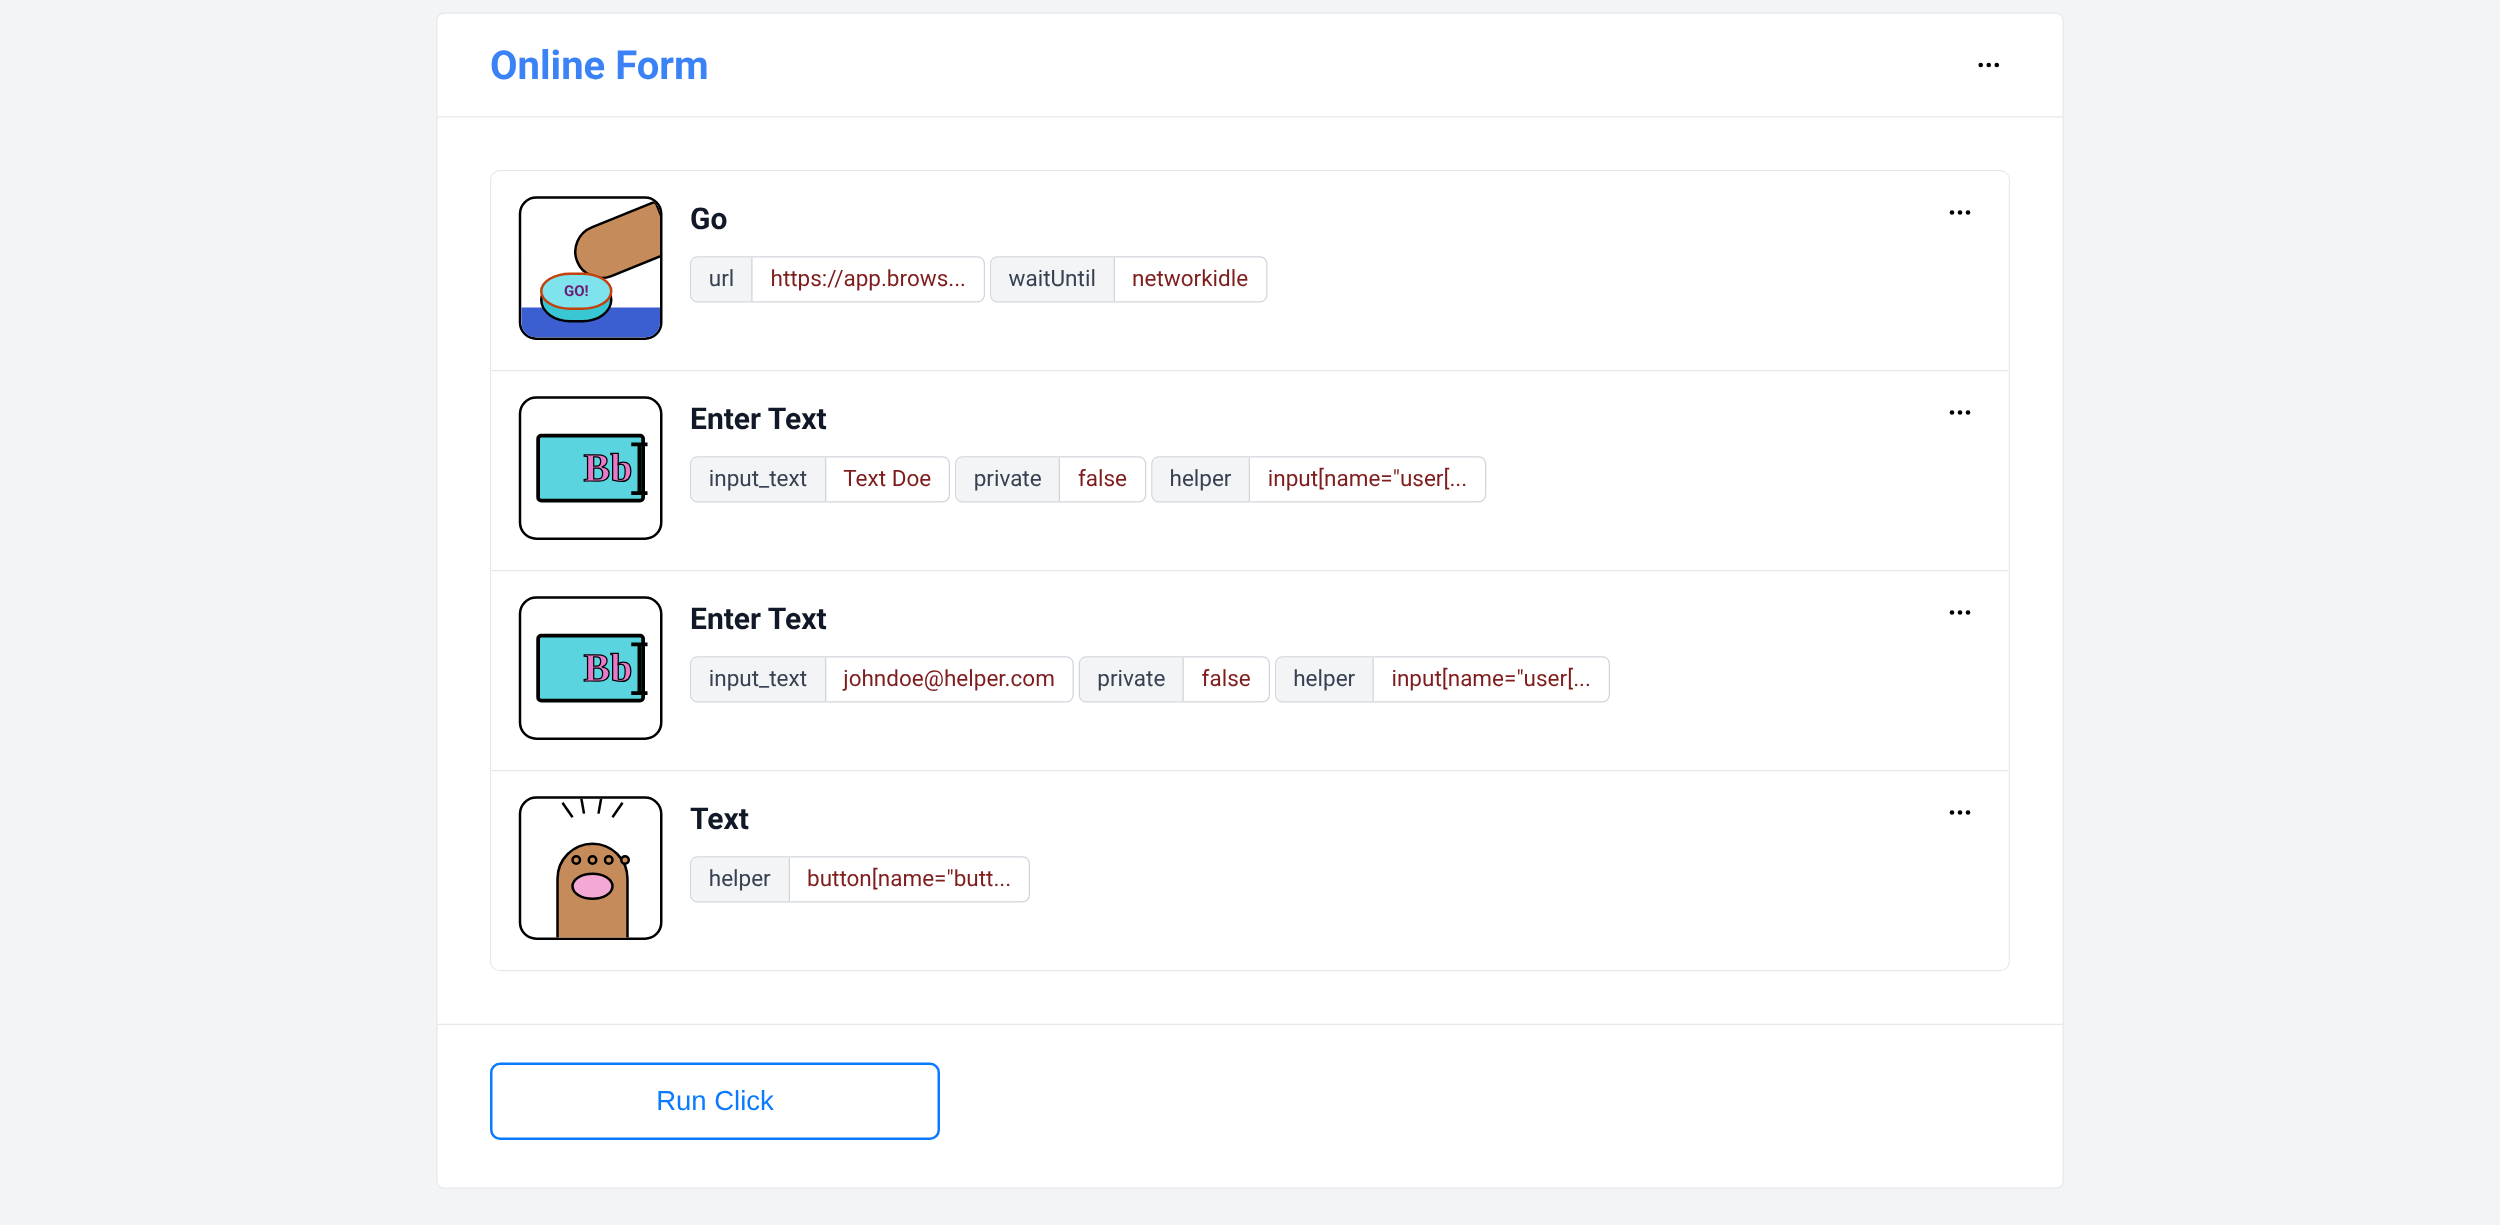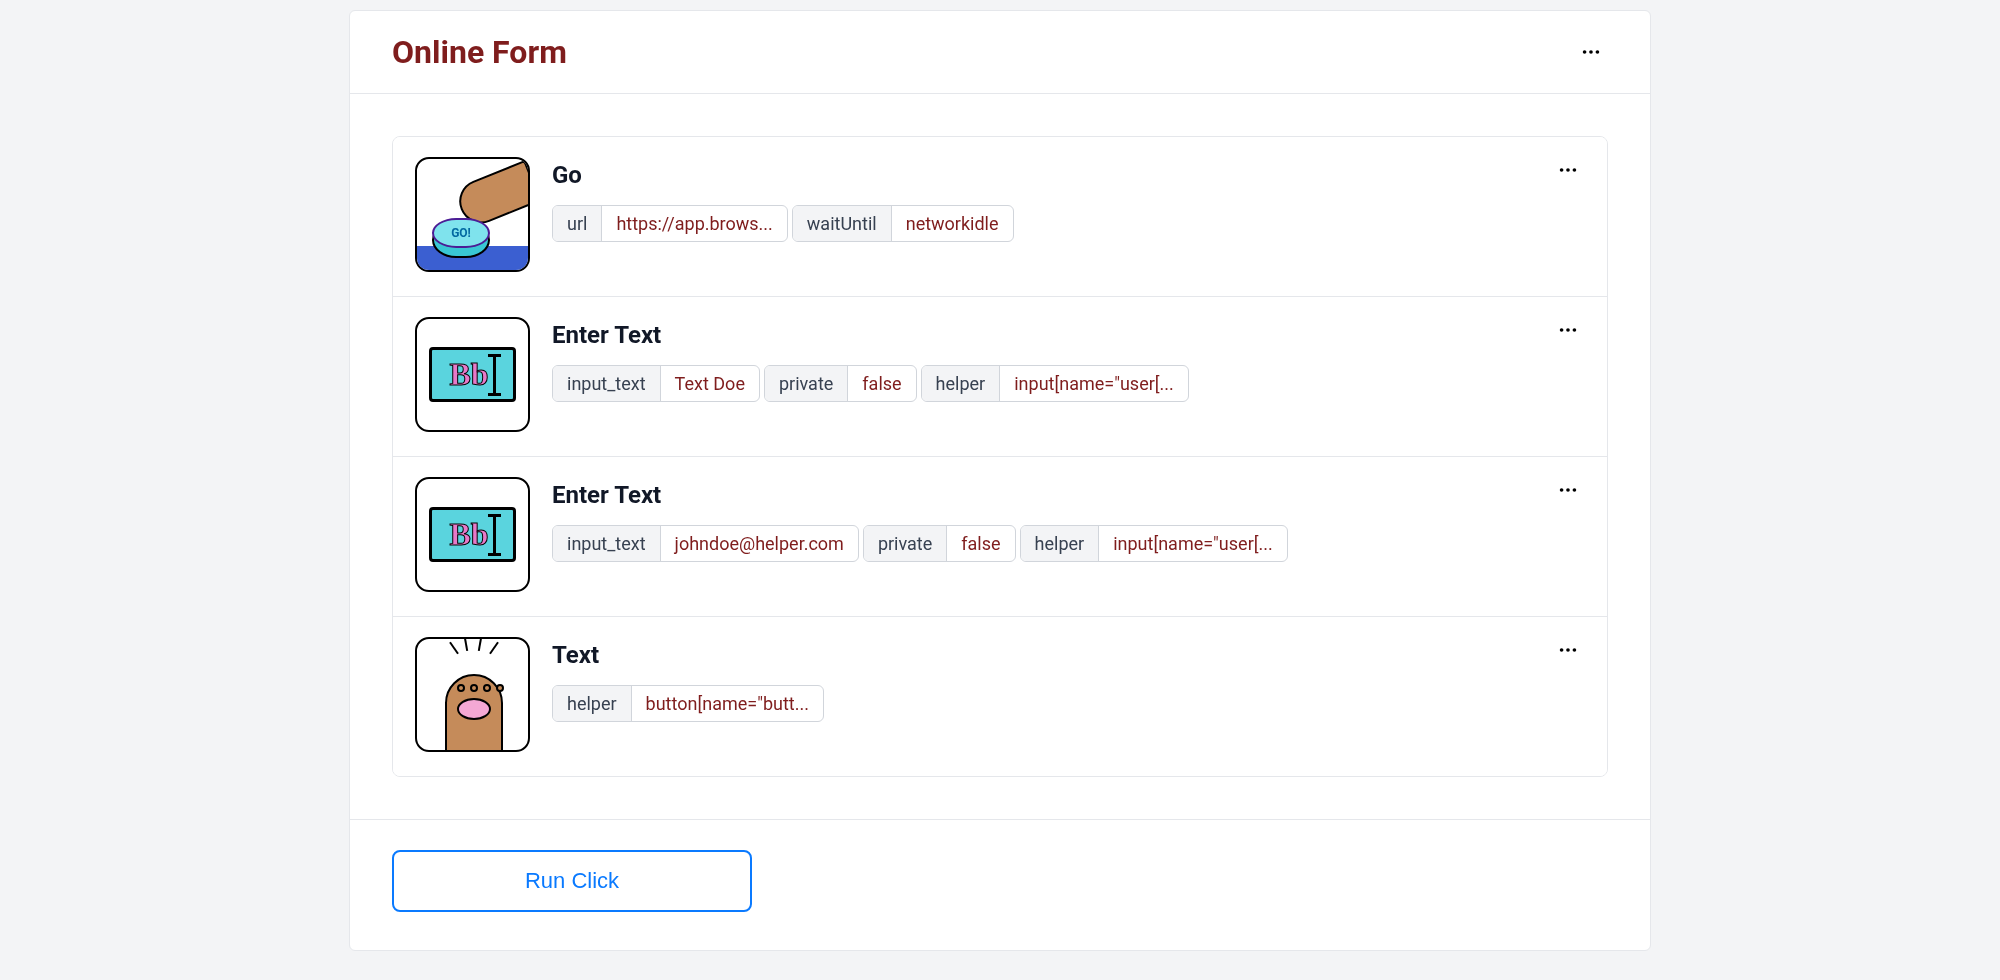--- a/index.html
+++ b/index.html
@@ -24,21 +24,21 @@
     .panel-header {
       display: flex;
       justify-content: space-between;
       align-items: center;
       padding: 22px 42px 22px 42px;
       border-bottom: 1px solid #e5e7eb;
     }
     .panel-header h1 {
       font-size: 32px;
       font-weight: 700;
-      color: #7f1d1d;
+      color: #3b82f6;
     }
     .more-btn {
       background: transparent;
       border: none;
       cursor: pointer;
       padding: 6px;
       color: #111827;
       display: flex;
       align-items: center;
       justify-content: center;
@@ -148,39 +148,39 @@
     
     
     .go-art { position: absolute; inset: 0; }
     .go-floor { position:absolute; bottom:0; left:0; right:0; height:24px; background:#3b5fd1; }
     .go-btn3d {
       position:absolute; left:15px; bottom:12px; width:58px; height:36px;
       border-radius: 50%/60%; background:#39c7d4; border:2px solid #000;
     }
     .go-btn-top {
       position:absolute; left:15px; bottom:22px; width:58px; height:30px;
-      border-radius: 50%/60%; background:#7fe3ed; border:2px solid #4c1d95;
+      border-radius: 50%/60%; background:#7fe3ed; border:2px solid #c2410c;
       display:flex;align-items:center;justify-content:center;
-      font-size:12px;font-weight:700;color:#0369a1;
+      font-size:12px;font-weight:700;color:#701a75;
     }
     .go-finger {
       position:absolute; right:-8px; top:14px; width:78px; height:44px;
       background:#c58b5a; border:2px solid #000;
       border-radius: 40px 6px 6px 40px;
       transform: rotate(-22deg);
     }
     .go-line1,.go-line2 { position:absolute; background:#000; height:2px; width:22px; right:6px; }
     .go-line1 { top:8px; transform: rotate(-20deg); }
     .go-line2 { top:18px; transform: rotate(-20deg); }
     
     
     .et-screen {
       position:absolute; left:12px; right:12px; top:28px; bottom:28px;
       background:#5ad4de; border:3px solid #000; border-radius:4px;
-      display:flex; align-items:center; justify-content:center; gap:4px;
+      display:flex; align-items:center; justify-content:flex-end; gap:4px;
     }
     .et-bb { font-family: Georgia, serif; font-size:32px; font-weight:700; color:#e879c9; -webkit-text-stroke:1px #000; }
     .et-cursor { width:3px; height:38px; background:#000; position:relative; }
     .et-cursor::before,.et-cursor::after{content:"";position:absolute;left:-5px;width:13px;height:3px;background:#000;}
     .et-cursor::before{top:-2px;} .et-cursor::after{bottom:-2px;}
     
     
     .ck-paw {
       position:absolute; left:28px; bottom:-6px; width:58px; height:82px;
       background:#c58b5a; border:2px solid #000;

